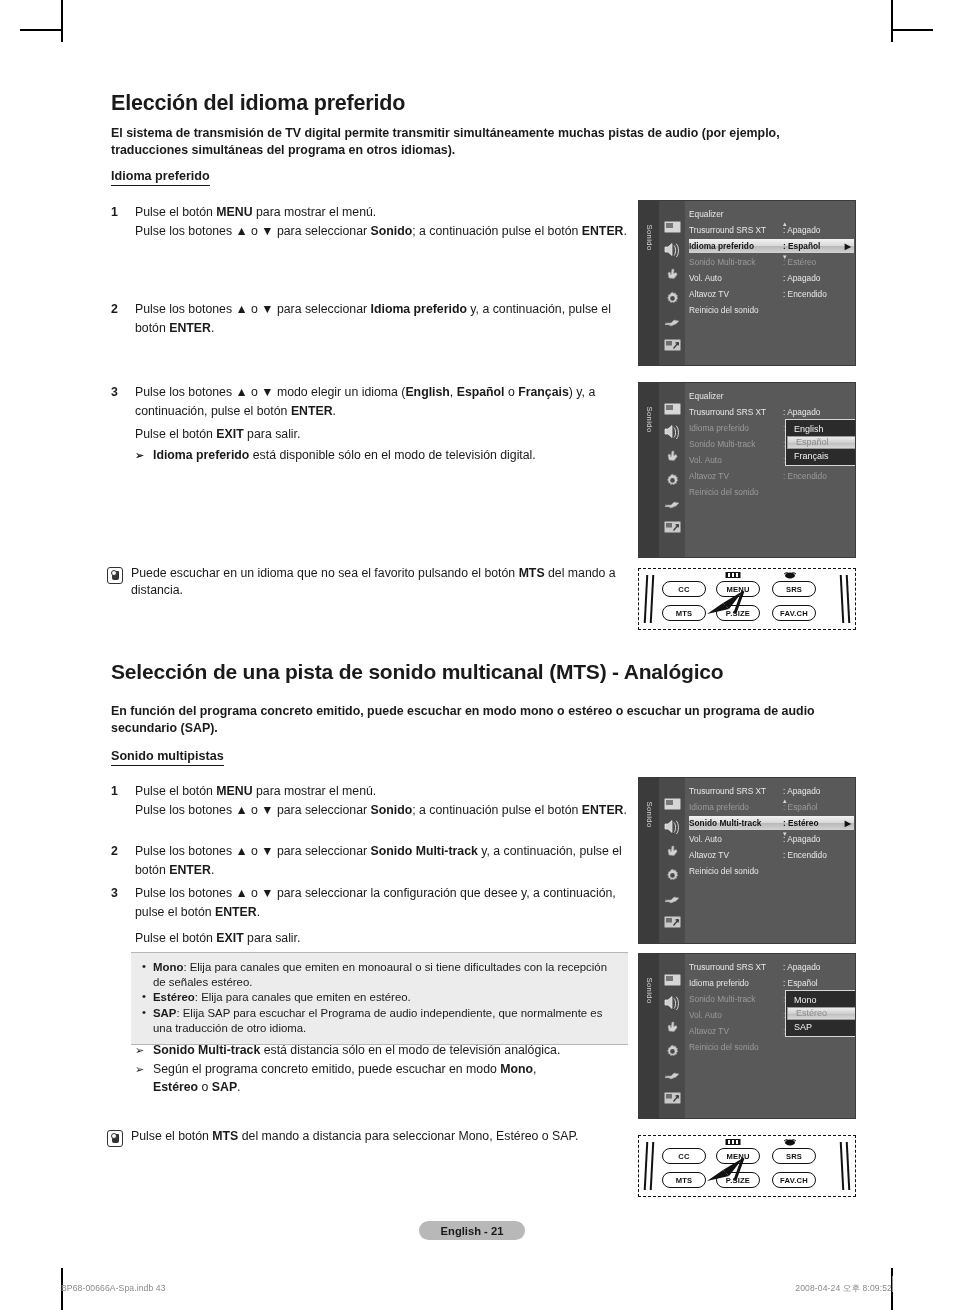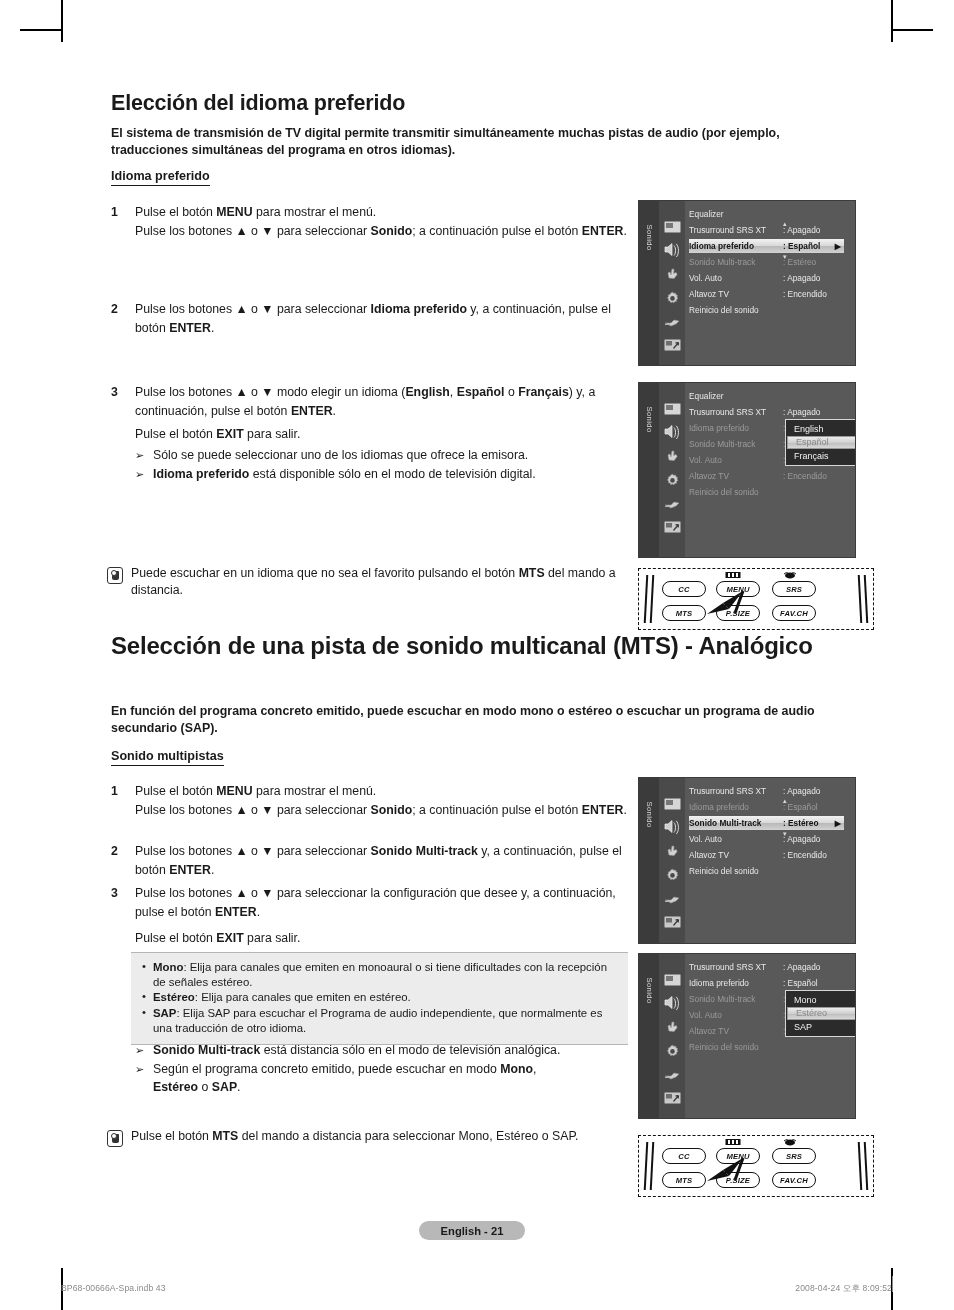--- a/index.html
+++ b/index.html
@@ -91,21 +91,21 @@
     transform: rotate(90deg);
     font-size:7.6px; color:#d8d8d8; text-align:center; letter-spacing:0.4px;
   }
   .tv-icons { position:absolute; left:20px; top:0; width:26px; height:100%; background:#4a4a4a; }
   .tv-icons .ic {
     position:absolute; left:3px; width:20px; height:15px;
     display:flex; align-items:center; justify-content:center;
   }
   .tv-body { position:absolute; left:46px; top:0; right:0; bottom:0; }
 
-  .mrow { position:absolute; left:4px; right:11px; height:13px; display:flex; align-items:center; }
+  .mrow { position:absolute; left:4px; right:1px; height:13px; display:flex; align-items:center; }
   .mrow .lbl { width:94px; }
   .mrow .val { flex:1; }
   .mrow.dim { color:#9b9b9b; }
   .mrow.sel {
     background:linear-gradient(to bottom,#f2f2f2 0%,#d9d9d9 48%,#b9b9b9 52%,#d2d2d2 100%);
     color:#141414; font-weight:bold; height:14px;
   }
   .mrow.sel .arrow { margin-left:auto; margin-right:3px; font-size:8px; }
 
   
@@ -117,22 +117,22 @@
   .popup .opt.on {
     background:linear-gradient(to bottom,#ededed 0%,#cfcfcf 50%,#bdbdbd 52%,#d8d8d8 100%);
     color:#8a8a8a; margin:0 1px; border:1px solid #9a9a9a;
     height:13px; line-height:11px;
   }
 
   .selcaret { position:absolute; color:#d9d9d9; font-size:7px; }
 
   
   .remote {
-    position:absolute; left:638px; width:236px; height:62px;
-    border:1.6px dashed #111; background:#fff;font-style:italic;
+    position:absolute; left:638px; width:218px; height:62px;
+    border:1.6px dashed #111; background:#fff;
   }
   .rbtn {
     position:absolute; border:1.7px solid #111; border-radius:11px;
     background:#fff; font-size:7.6px; font-weight:bold; color:#111;
     display:flex; align-items:center; justify-content:center;
     width:44px; height:16px; letter-spacing:0.2px;
   }
   .redge { position:absolute; width:2px; height:48px; background:#111; }
   .rtop { position:absolute; font-size:6px; color:#111; }
   .rarrow { position:absolute; z-index:4; }
@@ -192,29 +192,28 @@
       </div>
     </div>
 
     <div class="plain" style="top:425px;">
       <span>Pulse el botón </span><b>EXIT</b><span> para salir.</span>
     </div>
 
     <div class="bullets" style="top:446px;">
       <div class="bul">
         <span class="arw">➢</span>
-        <span>Sólo se puede seleccionar uno de los idiomas que ofrece la emisora.</span>
       </div>
       <div class="bul">
         <span class="arw">➢</span>
         <b>Idioma preferido</b><span> está disponible sólo en el modo de televisión digital.</span>
       </div>
     </div>
 
-    <h1 class="title" style="top:632px; font-size:24px;">Selección de una pista de sonido multicanal (MTS) - Analógico</h1>
+    <h1 class="title" style="top:660px; font-size:21px;">Selección de una pista de sonido multicanal (MTS) - Analógico</h1>
     <div class="intro" style="top:703px;">En función del programa concreto emitido, puede escuchar en modo mono o estéreo o escuchar un programa de audio secundario (SAP).</div>
     <div class="subhead" id="subhead2">Sonido multipistas</div>
 
     <div class="step" style="top:782px;">
       <span class="num">1</span>
       <div class="body">
         <span>Pulse el botón </span><b>MENU</b><span> para mostrar el menú.</span><br>
         <span>Pulse los botones ▲ o ▼ para seleccionar </span><b>Sonido</b><span>; a continuación pulse el botón </span><b>ENTER</b><span>.</span>
       </div>
     </div>

